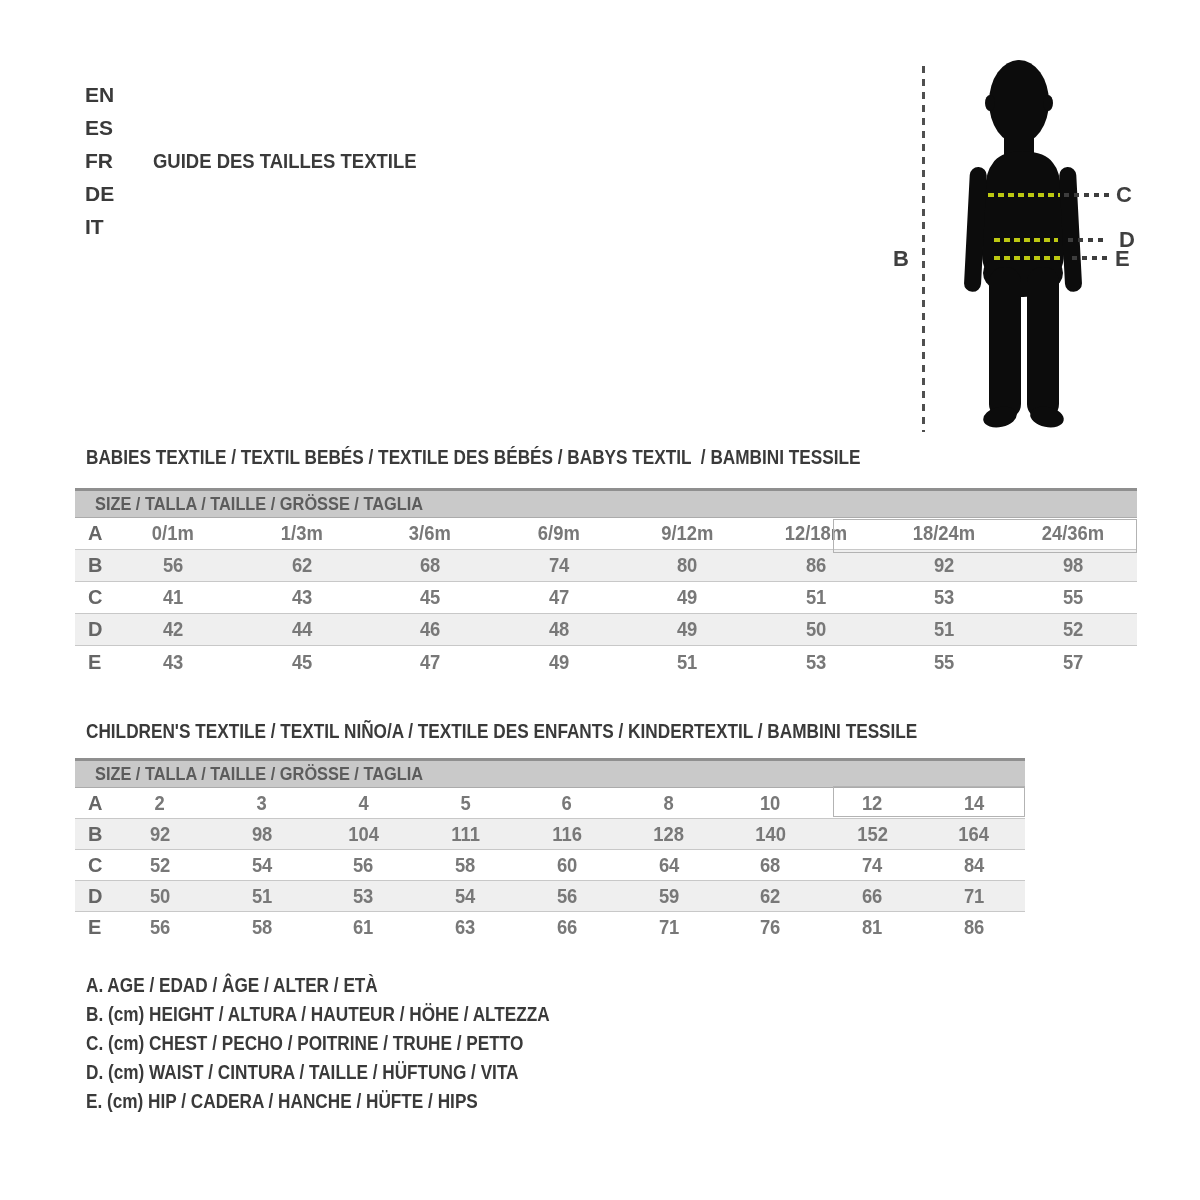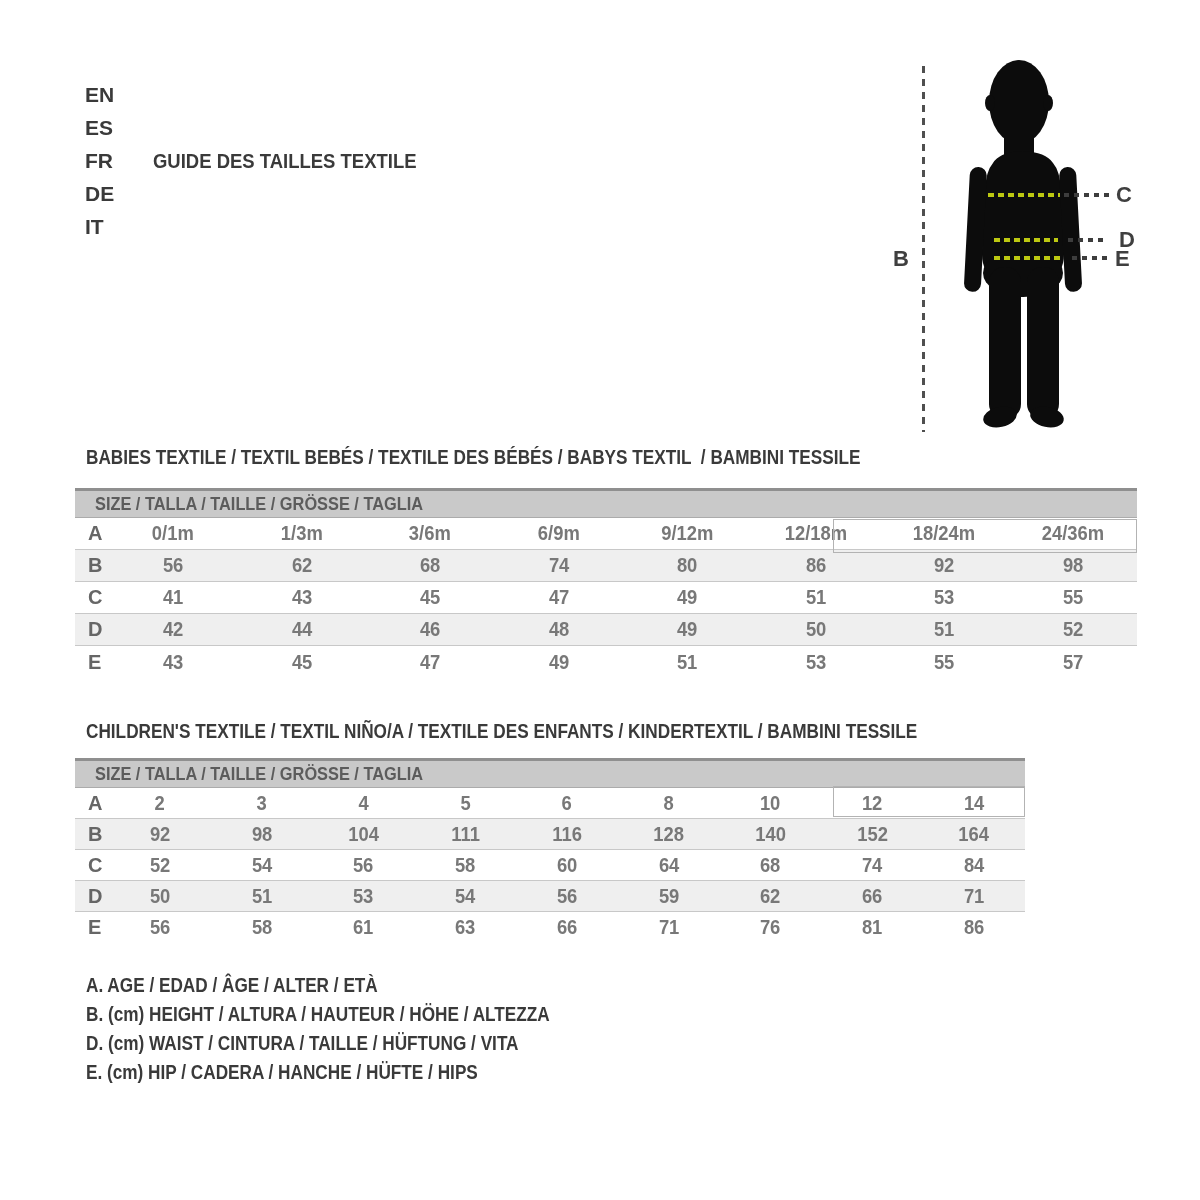--- a/index.html
+++ b/index.html
@@ -452,20 +452,23 @@
   </div>
 
   <div class="legend">
       <div class="legend-line">
         <span>A. AGE / EDAD / ÂGE / ALTER / ETÀ</span>
       </div>
       <div class="legend-line">
         <span>B. (cm) HEIGHT / ALTURA / HAUTEUR / HÖHE / ALTEZZA</span>
       </div>
       <div class="legend-line">
+        <span>C. (cm) CHEST / PECHO / POITRINE / TRUHE / PETTO</span>
+      </div>
+      <div class="legend-line">
         <span>D. (cm) WAIST / CINTURA / TAILLE / HÜFTUNG / VITA</span>
       </div>
       <div class="legend-line">
         <span>E. (cm) HIP / CADERA / HANCHE / HÜFTE / HIPS</span>
       </div>
     </div>
 
 </div>
 
 </body></html>

